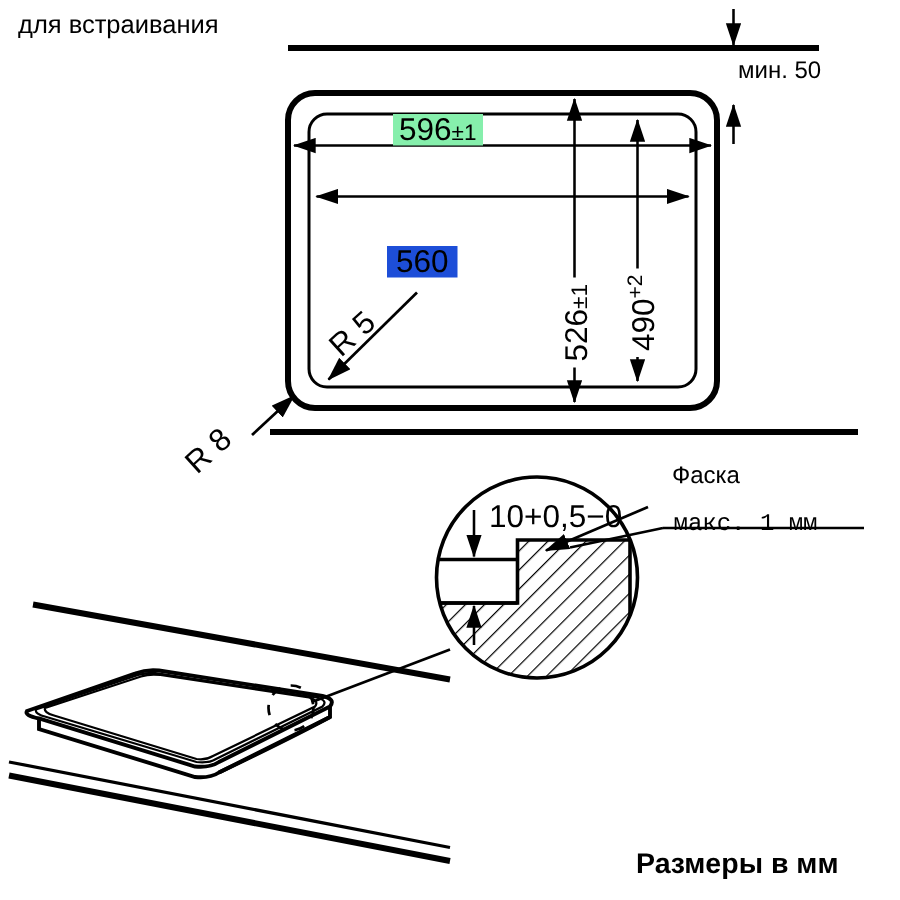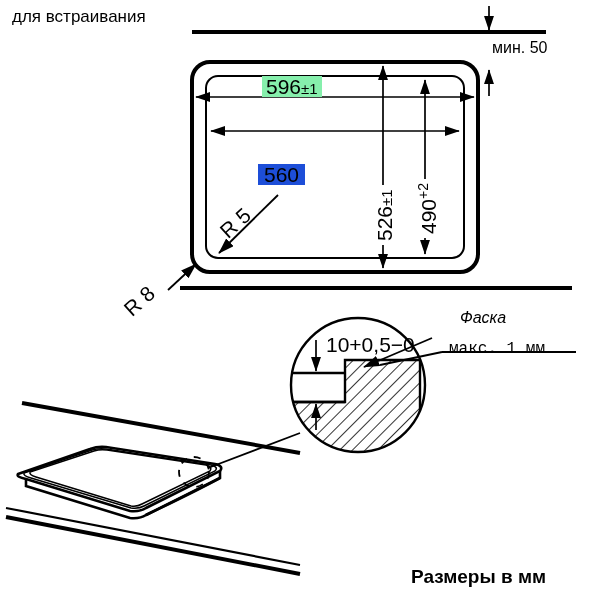--- a/index.html
+++ b/index.html
@@ -196,19 +196,19 @@
   <div class="lbl lbl-dim rot90" style="left:374px; top:245px; background:#fff; padding:0 4px;"><span>526</span><span style="font-size:15px;">±1</span></div>
 
   <div class="lbl lbl-dim rot90" style="left:416px; top:238px; background:#fff; padding:0 4px;"><span>490</span><span style="font-size:14px; vertical-align:super;">+2</span></div>
 
   <div class="lbl lbl-dim rot40" style="left:216px; top:226px;">R 5</div>
 
   <div class="lbl lbl-dim rot40" style="left:120px; top:304px;">R 8</div>
 
   <div class="lbl lbl-dim" style="left:326px; top:334px;"><span>10</span><span class="tolbox"><span class="sup">+0,5</span><span class="sub">−0</span></span></div>
 
-  <div class="lbl lbl-note" style="left:460px; top:310px;font-style:italic;">Фаска</div>
+  <div class="lbl lbl-note" style="left:448px; top:310px;">Фаска</div>
 
   <div class="lbl lbl-note" style="left:449px; top:341px;font-family:Liberation Mono, monospace;">макс. 1 мм</div>
 
-  <div class="lbl lbl-foot" style="left:411px; top:567px;text-align:right;">Размеры в мм</div>
+  <div class="lbl lbl-foot" style="left:424px; top:567px;text-align:right;">Размеры в мм</div>
 
 </div>
 
 </body></html>

